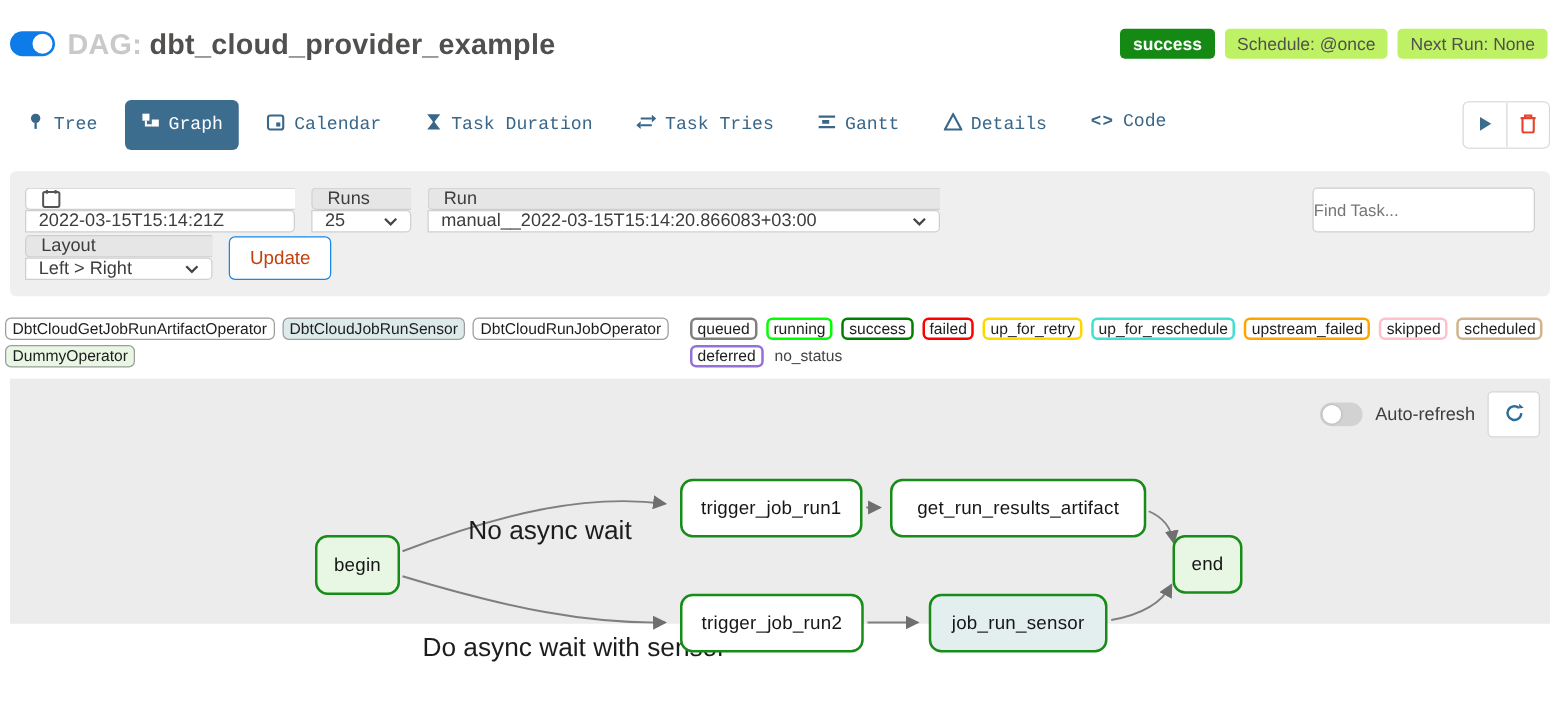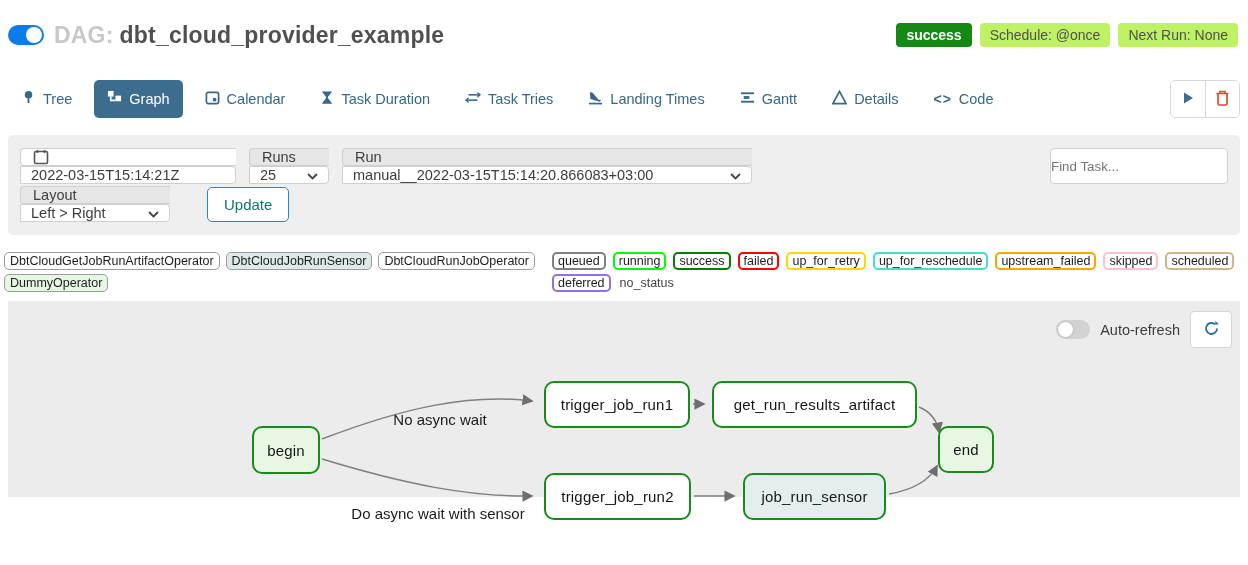--- a/index.html
+++ b/index.html
@@ -14,21 +14,21 @@
   .toggle .knob { position: absolute; top: 2px; width: 16px; height: 16px; border-radius: 50%; background: #fff; }
   .toggle.on .knob { right: 2px; }
   .page-title { font-size: 23px; font-weight: 700; color: #51504f; letter-spacing: .2px; }
   .page-title .dim { color: #c9c9c9; margin-right: 6px; }
   .header-right { display: flex; align-items: center; gap: 8px; }
   .badge { font-size: 14px; padding: 4px 10px; border-radius: 4px; background: #bef264; color: #51504f; white-space: nowrap; }
   .badge.success { background: #148914; color: #fff; font-weight: 600; }
 
   
   .tabs-row { display: flex; align-items: center; margin: 26px 8px 0 8px; }
-  .tabs { display: flex; align-items: center; gap: 9px; flex: 1; }
+  .tabs { display: flex; align-items: flex-start; gap: 9px; flex: 1; font-family: Liberation Mono, monospace; }
   .tab { display: flex; align-items: center; gap: 7px; padding: 10px 13px; border-radius: 5px;
     font-size: 14.5px; color: #38678a; cursor: pointer; white-space: nowrap; }
   .tab svg { flex: none; }
   .tab.active { background: #3c6d8e; color: #ffffff; }
   .tab.active svg * { stroke: #ffffff; }
   .tab.active svg .f { fill: #ffffff; stroke: none; }
   .tab svg * { stroke: #38678a; }
   .tab svg .f { fill: #38678a; stroke: none; }
   .code-glyph { font-weight: 700; font-size: 14px; letter-spacing: 1px; }
   .btn-group { display: flex; border: 1px solid #d8d8d8; border-radius: 5px; overflow: hidden; background: #fff; }
@@ -44,23 +44,23 @@
   .addon { display: flex; align-items: center; padding: 0 12px; background: #e6e6e6;
     border: 1px solid #cfcfcf; border-right: none; border-radius: 4px 0 0 4px; font-size: 14.5px; color: #3d3d3d; }
   .addon.white { background: #fff; }
   .igroup .field { border: 1px solid #cfcfcf; border-radius: 0 4px 4px 0; background: #fff;
     font-size: 14.5px; color: #3d3d3d; padding: 0 10px; display: flex; align-items: center; }
   input.field { outline: none; font-family: "Liberation Sans", sans-serif; }
   .selectbox { display: flex; align-items: center; justify-content: space-between; gap: 8px; cursor: pointer; }
   .standalone { border: 1px solid #cfcfcf; border-radius: 4px; height: 36px; }
   .spacer { flex: 1; }
   .find-task { width: 178px; }
-  .btn-update { height: 35px; padding: 0 16px; background: #fff; color: #0f766e;
+  .btn-update { height: 35px; padding: 0 16px; background: #fff; color: #c2410c;
     border: 1.5px solid #1788e6; border-radius: 5px; font-size: 15px; cursor: pointer;
-    font-family: "Liberation Sans", sans-serif; margin-left: 24px; }
+    font-family: "Liberation Sans", sans-serif; }
 
   
   .legend { display: flex; align-items: flex-start; margin: 17px 0 0 2px; padding: 0 2px; }
   .legend-ops { width: 548px; display: flex; flex-wrap: wrap; gap: 4px 6px; flex: none; }
   .legend-status { flex: 1; display: flex; flex-wrap: wrap; gap: 4px 7px; align-items: center; }
   .lbadge { font-size: 12.5px; color: #1d1d1d; background: #fff; border: 1px solid #9c9c9c;
     border-radius: 5px; padding: 1px 5px; white-space: nowrap; }
   .sbadge { border-width: 2px; padding: 0 4px; }
   .nostatus { font-size: 12.5px; color: #444; padding: 1px 2px; }
 
@@ -69,21 +69,21 @@
   .graph-controls { position: absolute; top: 10px; right: 8px; display: flex; align-items: center; gap: 10px; z-index: 5; }
   .toggle.off { background: #d2d2d2; width: 34px; height: 19px; }
   .toggle.off .knob { left: 2px; top: 2px; width: 15px; height: 15px; box-shadow: 0 0 2px rgba(0,0,0,.25); }
   .ar-label { font-size: 14.5px; color: #3d3d3d; }
   .refresh-btn { width: 42px; height: 37px; background: #fff; border: 1px solid #d5d5d5; border-radius: 4px;
     display: flex; align-items: center; justify-content: center; cursor: pointer; }
   #edges-svg { position: absolute; left: 0; top: 0; }
   .node { position: absolute; border: 2.5px solid #188c18; border-radius: 10px;
     display: flex; align-items: center; justify-content: center; font-size: 15px; font-weight: 500;
     color: #161616; cursor: pointer; z-index: 3; letter-spacing: .2px; }
-  .edge-label { position: absolute; font-size: 15px; font-weight: 500; color: #1c1c1c;
+  .edge-label { position: absolute; font-size: 21px; font-weight: 500; color: #1c1c1c;
     text-align: center; z-index: 2; white-space: nowrap; }
 </style>
 </head>
 <body>
 
 <div class="header">
   <div class="header-left">
     <div class="toggle on">
       <div class="knob"></div>
     </div>
@@ -129,27 +129,20 @@
       <span>Task Duration</span>
     </div>
     <div class="tab">
       <span><svg width="16" height="15" viewBox="0 0 18 16">
             <path d="M4 5 h10" fill="none" stroke-width="1.8"></path>
             <path class="f" d="M14 1.5 L18 5 L14 8.5 z"></path>
             <path d="M14 11 H4" fill="none" stroke-width="1.8"></path>
             <path class="f" d="M4 7.5 L0 11 L4 14.5 z"></path>
           </svg></span>
       <span>Task Tries</span>
-    </div>
-    <div class="tab">
-      <span><svg width="15" height="15" viewBox="0 0 16 16">
-            <path d="M1 14.5 h14" fill="none" stroke-width="1.8"></path>
-            <path class="f" d="M2 2 l3 1 6 7 3 1 -1.5 1.5 -10-3 z"></path>
-          </svg></span>
-      <span>Landing Times</span>
     </div>
     <div class="tab">
       <span><svg width="15" height="15" viewBox="0 0 16 16">
             <path d="M1 3.5 h14" fill="none" stroke-width="2"></path>
             <path d="M4 8 h6" fill="none" stroke-width="3"></path>
             <path d="M1 12.5 h14" fill="none" stroke-width="2"></path>
           </svg></span>
       <span>Gantt</span>
     </div>
     <div class="tab">

